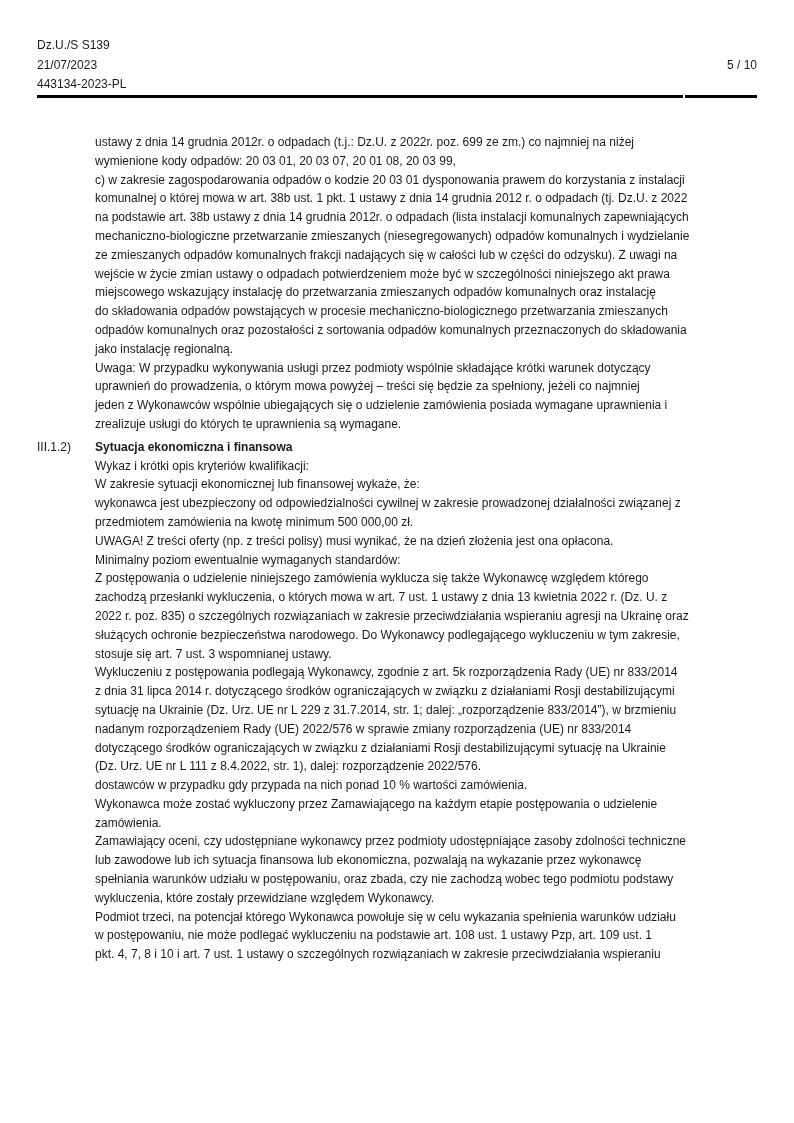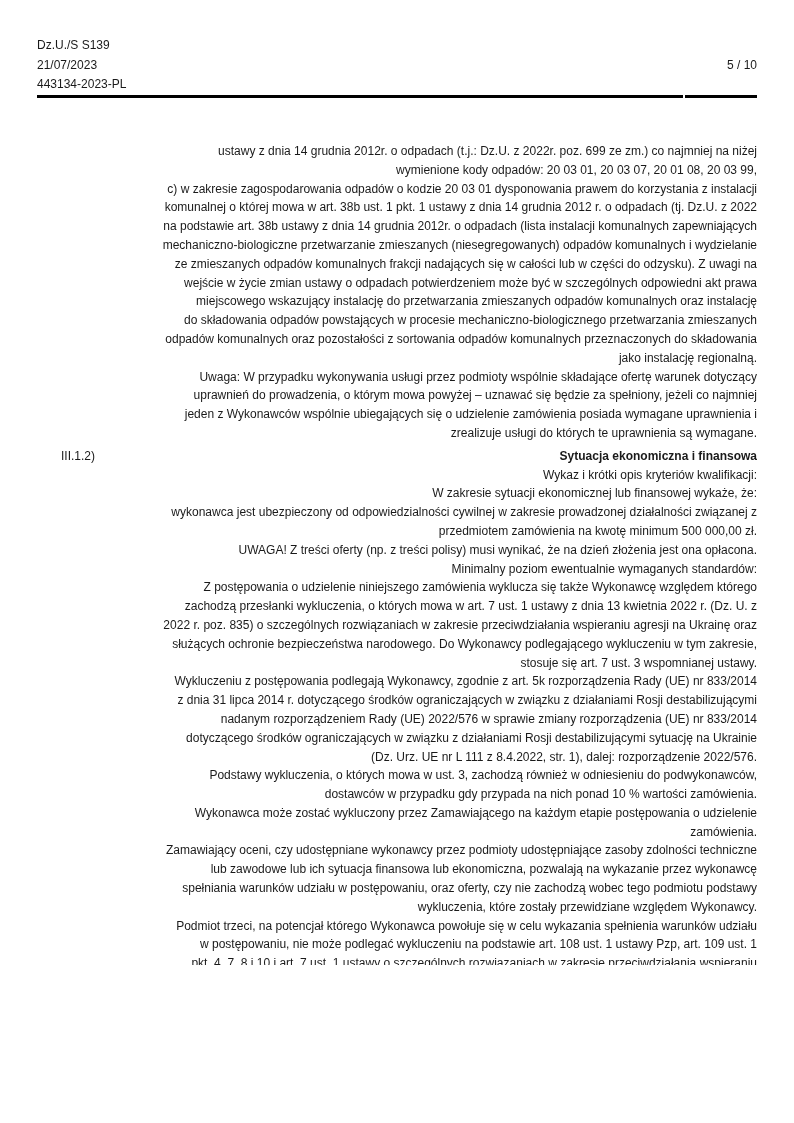--- a/index.html
+++ b/index.html
@@ -29,23 +29,22 @@
   .rule-header .s1 { width: 646px; margin-right: 2px; }
   .rule-header .s2 { width: 72px; }
   .rule-footer { top: 1022px; }
   .rule-footer .seg { height: 2px; }
   .rule-footer .s1 { width: 227px; margin-right: 2px; }
   .rule-footer .s2 { width: 415px; margin-right: 2px; }
   .rule-footer .s3 { width: 74px; }
   
   .body-rows {
     position: absolute;
-    left: 37px; top: 142px;
+    left: 37px; top: 133px;
     width: 720px;
-    text-align: right;
   }
   .row {
     display: flex;
     height: 18.8px;
     line-height: 18.8px;
     white-space: nowrap;
   }
   .row .num { flex: 0 0 58px; }
   .row .txt { flex: 1 1 auto; }
   .row .txt.bold { font-weight: bold; }
@@ -105,45 +104,45 @@
       <div class="row">
         <span class="num"></span>
         <span class="txt">mechaniczno-biologiczne przetwarzanie zmieszanych (niesegregowanych) odpadów komunalnych i wydzielanie</span>
       </div>
       <div class="row">
         <span class="num"></span>
         <span class="txt">ze zmieszanych odpadów komunalnych frakcji nadających się w całości lub w części do odzysku). Z uwagi na</span>
       </div>
       <div class="row">
         <span class="num"></span>
-        <span class="txt">wejście w życie zmian ustawy o odpadach potwierdzeniem może być w szczególnych odpowiedni akt prawa</span>
+        <span class="txt">wejście w życie zmian ustawy o odpadach potwierdzeniem może być w szczególności niniejszego akt prawa</span>
       </div>
       <div class="row">
         <span class="num"></span>
         <span class="txt">miejscowego wskazujący instalację do przetwarzania zmieszanych odpadów komunalnych oraz instalację</span>
       </div>
       <div class="row">
         <span class="num"></span>
         <span class="txt">do składowania odpadów powstających w procesie mechaniczno-biologicznego przetwarzania zmieszanych</span>
       </div>
       <div class="row">
         <span class="num"></span>
         <span class="txt">odpadów komunalnych oraz pozostałości z sortowania odpadów komunalnych przeznaczonych do składowania</span>
       </div>
       <div class="row">
         <span class="num"></span>
         <span class="txt">jako instalację regionalną.</span>
       </div>
       <div class="row">
         <span class="num"></span>
-        <span class="txt">Uwaga: W przypadku wykonywania usługi przez podmioty wspólnie składające ofertę warunek dotyczący</span>
-      </div>
-      <div class="row">
-        <span class="num"></span>
-        <span class="txt">uprawnień do prowadzenia, o którym mowa powyżej – uznawać się będzie za spełniony, jeżeli co najmniej</span>
+        <span class="txt">Uwaga: W przypadku wykonywania usługi przez podmioty wspólnie składające krótki warunek dotyczący</span>
+      </div>
+      <div class="row">
+        <span class="num"></span>
+        <span class="txt">uprawnień do prowadzenia, o którym mowa powyżej – treści się będzie za spełniony, jeżeli co najmniej</span>
       </div>
       <div class="row">
         <span class="num"></span>
         <span class="txt">jeden z Wykonawców wspólnie ubiegających się o udzielenie zamówienia posiada wymagane uprawnienia i</span>
       </div>
       <div class="row">
         <span class="num"></span>
         <span class="txt">zrealizuje usługi do których te uprawnienia są wymagane.</span>
       </div>
       <div class="row gap-before">
@@ -197,57 +196,57 @@
       <div class="row">
         <span class="num"></span>
         <span class="txt">Wykluczeniu z postępowania podlegają Wykonawcy, zgodnie z art. 5k rozporządzenia Rady (UE) nr 833/2014</span>
       </div>
       <div class="row">
         <span class="num"></span>
         <span class="txt">z dnia 31 lipca 2014 r. dotyczącego środków ograniczających w związku z działaniami Rosji destabilizującymi</span>
       </div>
       <div class="row">
         <span class="num"></span>
+        <span class="txt">sytuację na Ukrainie (Dz. Urz. UE nr L 229 z 31.7.2014, str. 1; dalej: „rozporządzenie 833/2014”), w brzmieniu</span>
+      </div>
+      <div class="row">
+        <span class="num"></span>
         <span class="txt">nadanym rozporządzeniem Rady (UE) 2022/576 w sprawie zmiany rozporządzenia (UE) nr 833/2014</span>
       </div>
       <div class="row">
         <span class="num"></span>
         <span class="txt">dotyczącego środków ograniczających w związku z działaniami Rosji destabilizującymi sytuację na Ukrainie</span>
       </div>
       <div class="row">
         <span class="num"></span>
         <span class="txt">(Dz. Urz. UE nr L 111 z 8.4.2022, str. 1), dalej: rozporządzenie 2022/576.</span>
       </div>
       <div class="row">
         <span class="num"></span>
-        <span class="txt">Podstawy wykluczenia, o których mowa w ust. 3, zachodzą również w odniesieniu do podwykonawców,</span>
-      </div>
-      <div class="row">
-        <span class="num"></span>
         <span class="txt">dostawców w przypadku gdy przypada na nich ponad 10 % wartości zamówienia.</span>
       </div>
       <div class="row">
         <span class="num"></span>
         <span class="txt">Wykonawca może zostać wykluczony przez Zamawiającego na każdym etapie postępowania o udzielenie</span>
       </div>
       <div class="row">
         <span class="num"></span>
         <span class="txt">zamówienia.</span>
       </div>
       <div class="row">
         <span class="num"></span>
         <span class="txt">Zamawiający oceni, czy udostępniane wykonawcy przez podmioty udostępniające zasoby zdolności techniczne</span>
       </div>
       <div class="row">
         <span class="num"></span>
         <span class="txt">lub zawodowe lub ich sytuacja finansowa lub ekonomiczna, pozwalają na wykazanie przez wykonawcę</span>
       </div>
       <div class="row">
         <span class="num"></span>
-        <span class="txt">spełniania warunków udziału w postępowaniu, oraz oferty, czy nie zachodzą wobec tego podmiotu podstawy</span>
+        <span class="txt">spełniania warunków udziału w postępowaniu, oraz zbada, czy nie zachodzą wobec tego podmiotu podstawy</span>
       </div>
       <div class="row">
         <span class="num"></span>
         <span class="txt">wykluczenia, które zostały przewidziane względem Wykonawcy.</span>
       </div>
       <div class="row">
         <span class="num"></span>
         <span class="txt">Podmiot trzeci, na potencjał którego Wykonawca powołuje się w celu wykazania spełnienia warunków udziału</span>
       </div>
       <div class="row">

